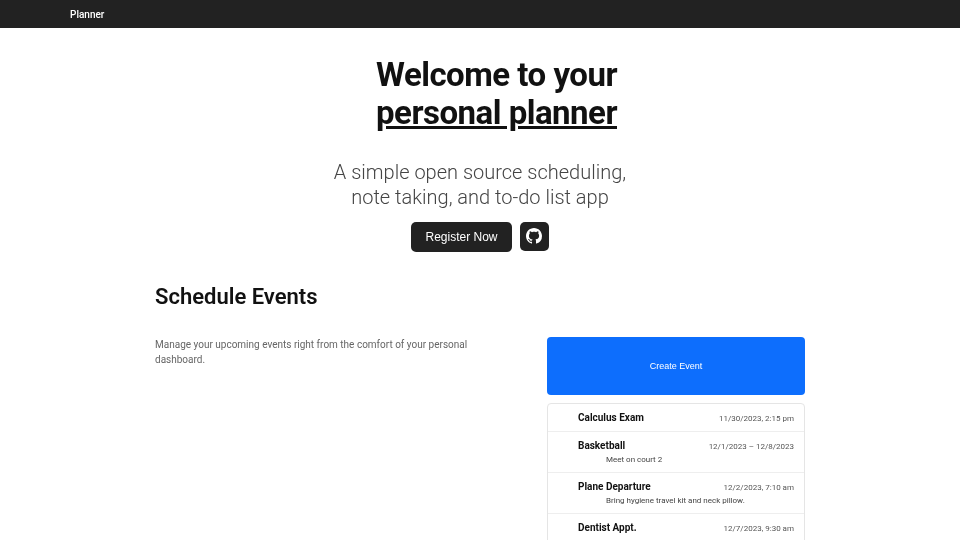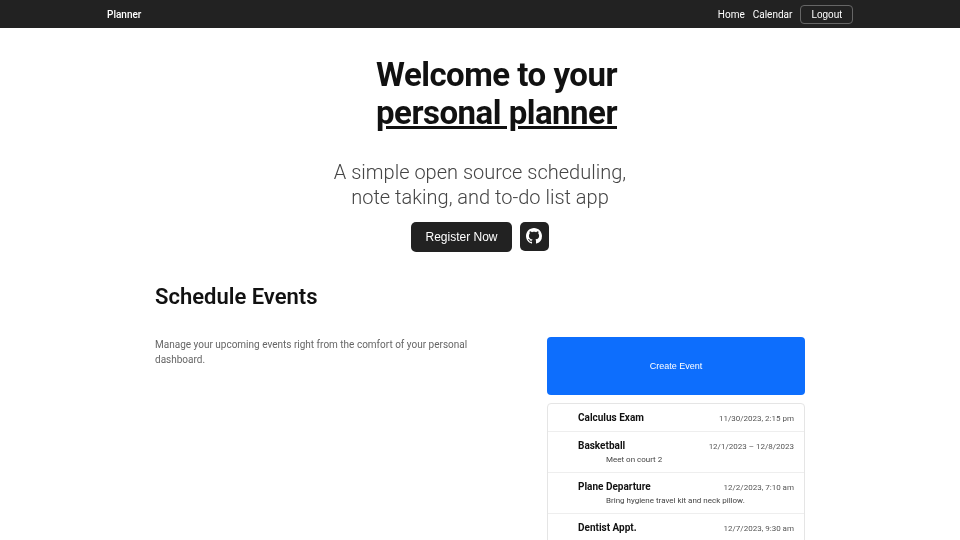--- a/index.html
+++ b/index.html
@@ -1,19 +1,19 @@
 <!DOCTYPE html>
 <html><head>
 <meta charset="utf-8">
 <style>
 * { margin: 0; padding: 0; box-sizing: border-box; }
 body { font-family: -apple-system, BlinkMacSystemFont, "Segoe UI", Roboto, sans-serif; background: #fff; color: #111; width: 960px; height: 540px; overflow: hidden; }
 
 
-.navbar { background: #222; color: #fff; height: 28px; display: flex; align-items: center; justify-content: space-between; padding: 0 107px; font-size: 10px; }
+.navbar { background: #222; color: #fff; height: 28px; display: flex; align-items: center; justify-content: space-between; padding: 0 70px; font-size: 10px; }
 .navbar-brand { font-weight: 500; }
 .navbar-right { display: flex; align-items: center; gap: 8px; }
 .nav-link { color: #fff; text-decoration: none; cursor: pointer; }
 .logout-btn { border: 1px solid #666; background: transparent; color: #fff; padding: 3px 10px; border-radius: 4px; font-size: 10px; cursor: pointer; }
 
 
 .hero { text-align: center; padding: 28px 0 0 0; }
 .hero h1 { font-size: 33px; font-weight: 700; line-height: 1.15; letter-spacing: -0.5px; margin-left: 33px; }
 .hero h1 .underline { text-decoration: underline; }
 .hero-sub { font-size: 20px; font-weight: 300; color: #444; margin-top: 28px; line-height: 1.25; }
@@ -38,25 +38,20 @@
 .event-date { font-size: 8px; color: #555; }
 .event-note { font-size: 8px; color: #444; margin-top: 4px; margin-left: 48px; }
 
 svg { display: block; }
 </style>
 </head>
 <body>
 
 <div class="navbar">
   <div class="navbar-brand">Planner</div>
-  <div class="navbar-right">
-    <a class="nav-link">Home</a>
-    <a class="nav-link">Calendar</a>
-    <button class="logout-btn">Logout</button>
-  </div>
 </div>
 
 <div class="hero">
   <h1>
     <span>Welcome to your</span><br>
     <span class="underline">personal planner</span>
   </h1>
   <div class="hero-sub">
     <span>A simple open source scheduling,</span><br>
     <span>note taking, and to-do list app</span>

